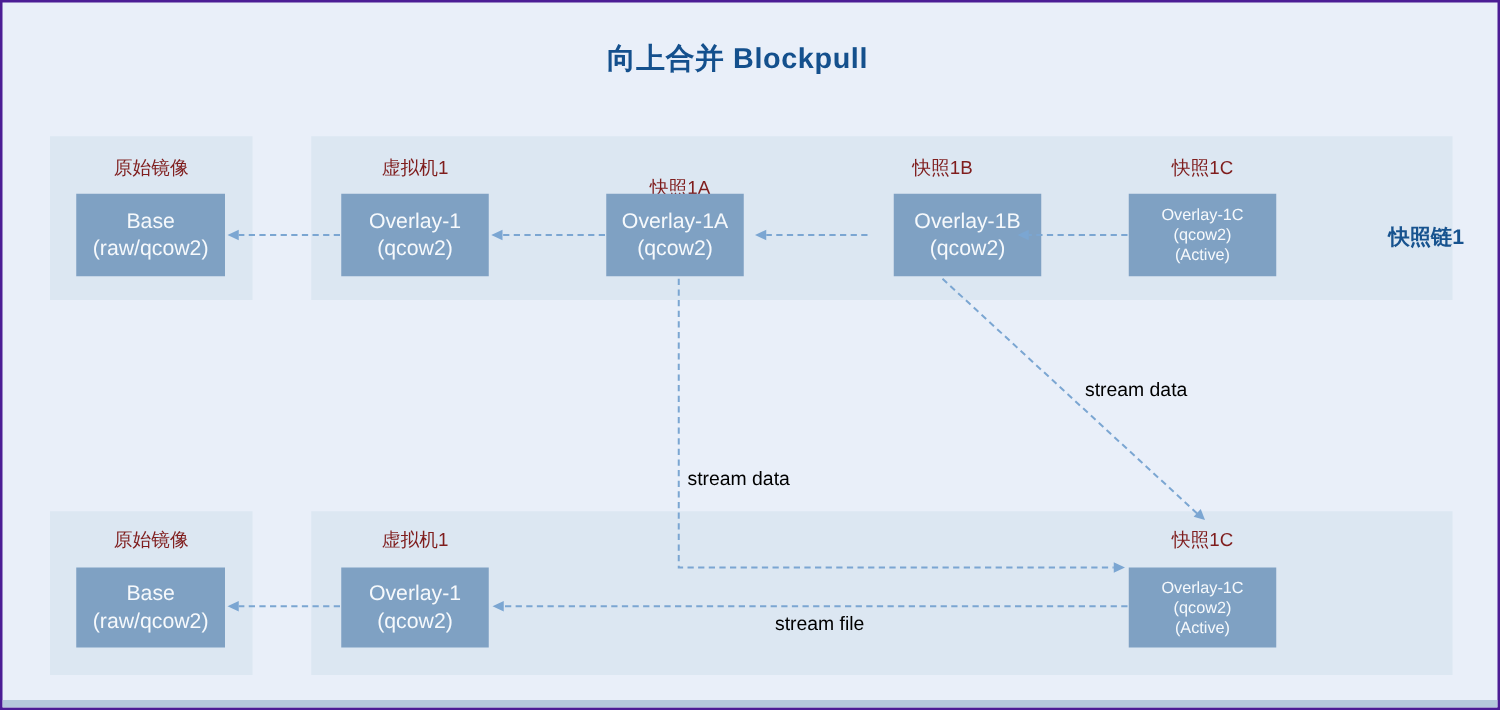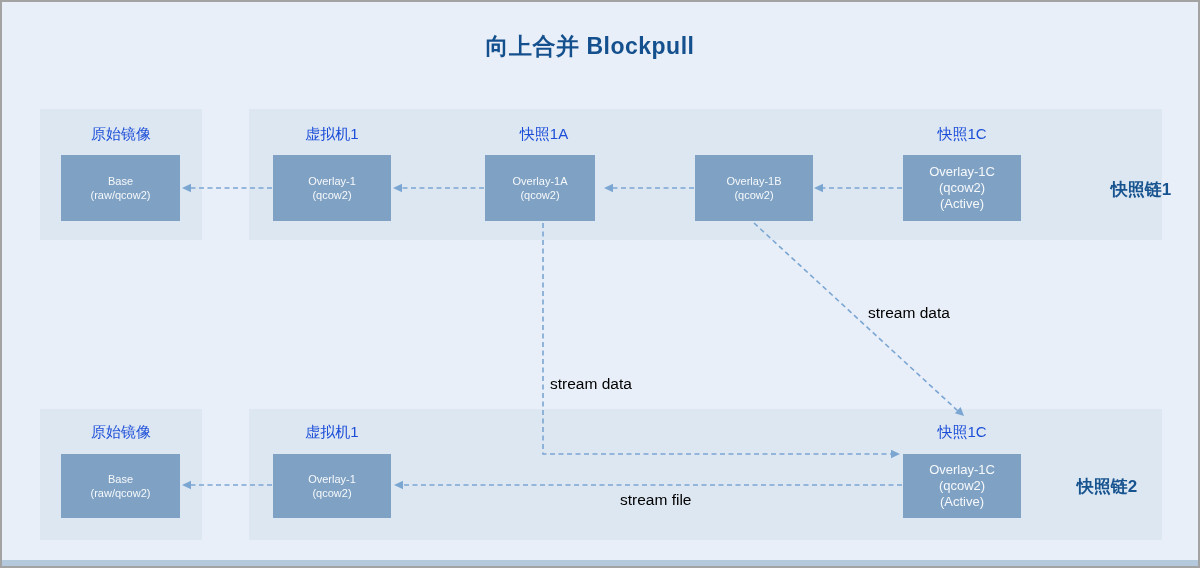--- a/index.html
+++ b/index.html
@@ -2,53 +2,53 @@
 <html><head>
 <meta charset="utf-8">
 <style>
   html, body { margin: 0; padding: 0; background: #f2f4f8; }
   * { box-sizing: border-box; }
   .canvas {
     position: relative;
     width: 1200px;
     height: 568px;
     background: #e9eff9;
-    border: 2px solid #a3a3a3;
+    border: 2px solid #4c1d95;
     overflow: hidden;
     font-family: "Liberation Sans", "DejaVu Sans", sans-serif;
   }
   .title {
     position: absolute;
     left: 0; top: 29px; width: 1176px;
     text-align: center;
     font-size: 23px;
     font-weight: 700;
     color: #14508d;
     letter-spacing: 0.5px;
   }
   .panel {
     position: absolute;
     background: #dce7f2;
   }
   .nlabel {
     position: absolute;
     text-align: center;
     font-size: 15px;
-    color: #1d4ed8;
+    color: #7f1d1d;
   }
   .node {
     position: absolute;
     background: #7fa1c3;
     color: #f6f9fc;
     display: flex;
     flex-direction: column;
     align-items: center;
     justify-content: center;
     text-align: center;
-    font-size: 11px;
+    font-size: 17px;
     line-height: 1.3;
   }
   .chain-label {
     position: absolute;
     text-align: center;
     font-size: 17px;
     font-weight: 700;
     color: #17538f;
   }
   .annotation {
@@ -84,27 +84,28 @@
     </div>
   </div>
 
   <div class="panel" style="left:247px;top:107px;width:913px;height:131px">
     <div class="nlabel" style="left:4px;top:16px;width:158px">虚拟机1</div>
     <div class="node" style="left:24px;top:46px;width:118px;height:66px">
       <div>Overlay-1</div>
       <div>(qcow2)</div>
     </div>
 
-    <div class="nlabel" style="left:216px;top:16px;width:158px">快照1A</div>
+    <div class="nlabel" style="left:216px;top:32px;width:158px">快照1A</div>
     <div class="node" style="left:236px;top:46px;width:110px;height:66px">
       <div>Overlay-1A</div>
       <div>(qcow2)</div>
     </div>
 
-    <div class="node" style="left:446px;top:46px;width:118px;height:66px">
+    <div class="nlabel" style="left:426px;top:16px;width:158px">快照1B</div>
+    <div class="node" style="left:466px;top:46px;width:118px;height:66px">
       <div>Overlay-1B</div>
       <div>(qcow2)</div>
     </div>
 
     <div class="nlabel" style="left:634px;top:16px;width:158px">快照1C</div>
     <div class="node" style="left:654px;top:46px;width:118px;height:66px;font-size:13px;line-height:1.25">
       <div>Overlay-1C</div>
       <div>(qcow2)</div>
       <div>(Active)</div>
     </div>
@@ -127,21 +128,20 @@
       <div>(qcow2)</div>
     </div>
 
     <div class="nlabel" style="left:634px;top:14px;width:158px">快照1C</div>
     <div class="node" style="left:654px;top:45px;width:118px;height:64px;font-size:13px;line-height:1.25">
       <div>Overlay-1C</div>
       <div>(qcow2)</div>
       <div>(Active)</div>
     </div>
 
-    <div class="chain-label" style="left:798px;top:66px;width:120px">快照链2</div>
   </div>
 
   <svg class="arrows" width="1200" height="568">
     <g stroke="#7ba6d2" stroke-width="1.6" stroke-dasharray="5 3.5" fill="none">
       <path d="M270 186 H189"></path>
       <path d="M482 186 H400"></path>
       <path d="M692 186 H611"></path>
       <path d="M900 186 H821"></path>
       <path d="M541 221 V452 H889"></path>
       <path d="M752 221 L956 409"></path>

